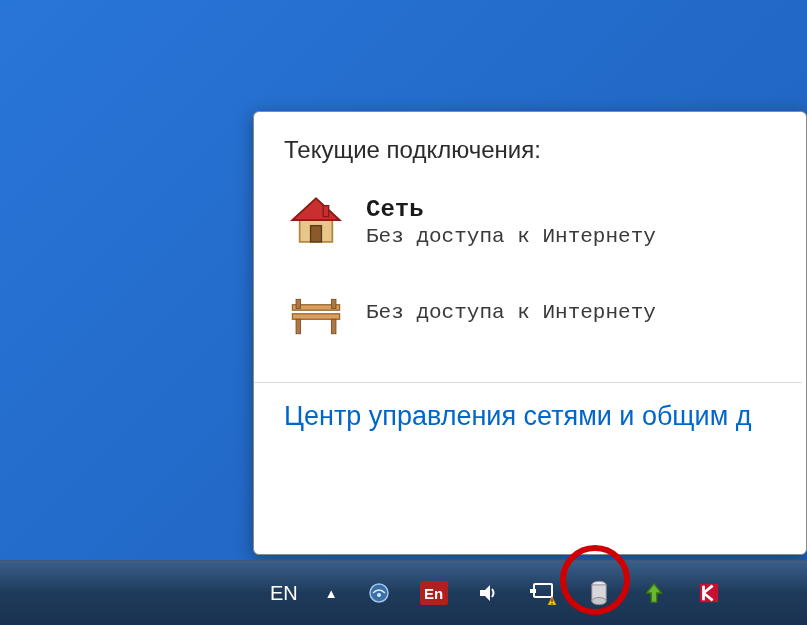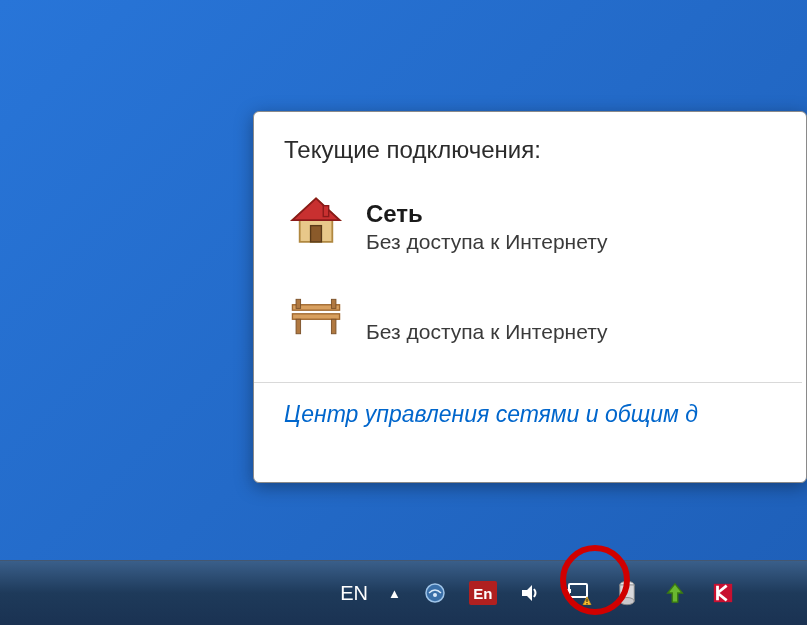--- a/index.html
+++ b/index.html
@@ -9,37 +9,38 @@
       background: linear-gradient(135deg, #2875d8 0%, #1e5fb8 100%);
       font-family: "Segoe UI", Tahoma, Arial, sans-serif;
       position: relative;
       overflow: hidden;
     }
     .popup {
       position: absolute;
       left: 253px;
       top: 111px;
       width: 554px;
-      height: 372px;
+      height: 444px;
       background: #ffffff;
       border: 1px solid #8a8a8a;
       border-radius: 6px;
       box-shadow: 0 4px 18px rgba(0,0,0,0.35);
       padding: 24px 4px 0 0;
     }
     .popup-title {
       font-size: 24px;
       color: #2b2b2b;
       padding: 0 30px 18px 30px;
     }
     .conn-item {
       display: flex;
-      align-items: flex-end;
+      align-items: center;
       gap: 18px;
       padding: 8px 30px 18px 30px;
+      font-family: Liberation Mono, monospace;
     }
     .conn-icon {
       width: 64px;
       height: 64px;
       display: flex;
       align-items: center;
       justify-content: center;
       flex-shrink: 0;
     }
     .conn-text { flex: 1; }
@@ -52,41 +53,39 @@
     .conn-status {
       font-size: 21px;
       color: #3a3a3a;
     }
     .sep {
       border: none;
       border-top: 1px solid #d9d9d9;
       margin: 20px 0 18px 0;
     }
     .link {
-      font-size: 23px;
+      font-size: 27px;
       color: #0066cc;
       padding: 0 30px;
       cursor: pointer;
       white-space: nowrap;
       overflow: hidden;
-      font-style: italic;
     }
     .taskbar {
       position: absolute;
       left: 0;
       bottom: 0;
       width: 100%;
       height: 65px;
       background: linear-gradient(180deg, #3a5f8a 0%, #1e3a5a 50%, #1a3252 100%);
       border-top: 1px solid rgba(255,255,255,0.18);
       display: flex;
       align-items: center;
       padding-left: 270px;
-      gap: 20px;
-      justify-content: center;
+      gap: 27px;
     }
     .tray-text {
       color: #ffffff;
       font-size: 20px;
       font-weight: 500;
     }
     .tray-triangle {
       color: #ffffff;
       font-size: 13px;
       cursor: pointer;

